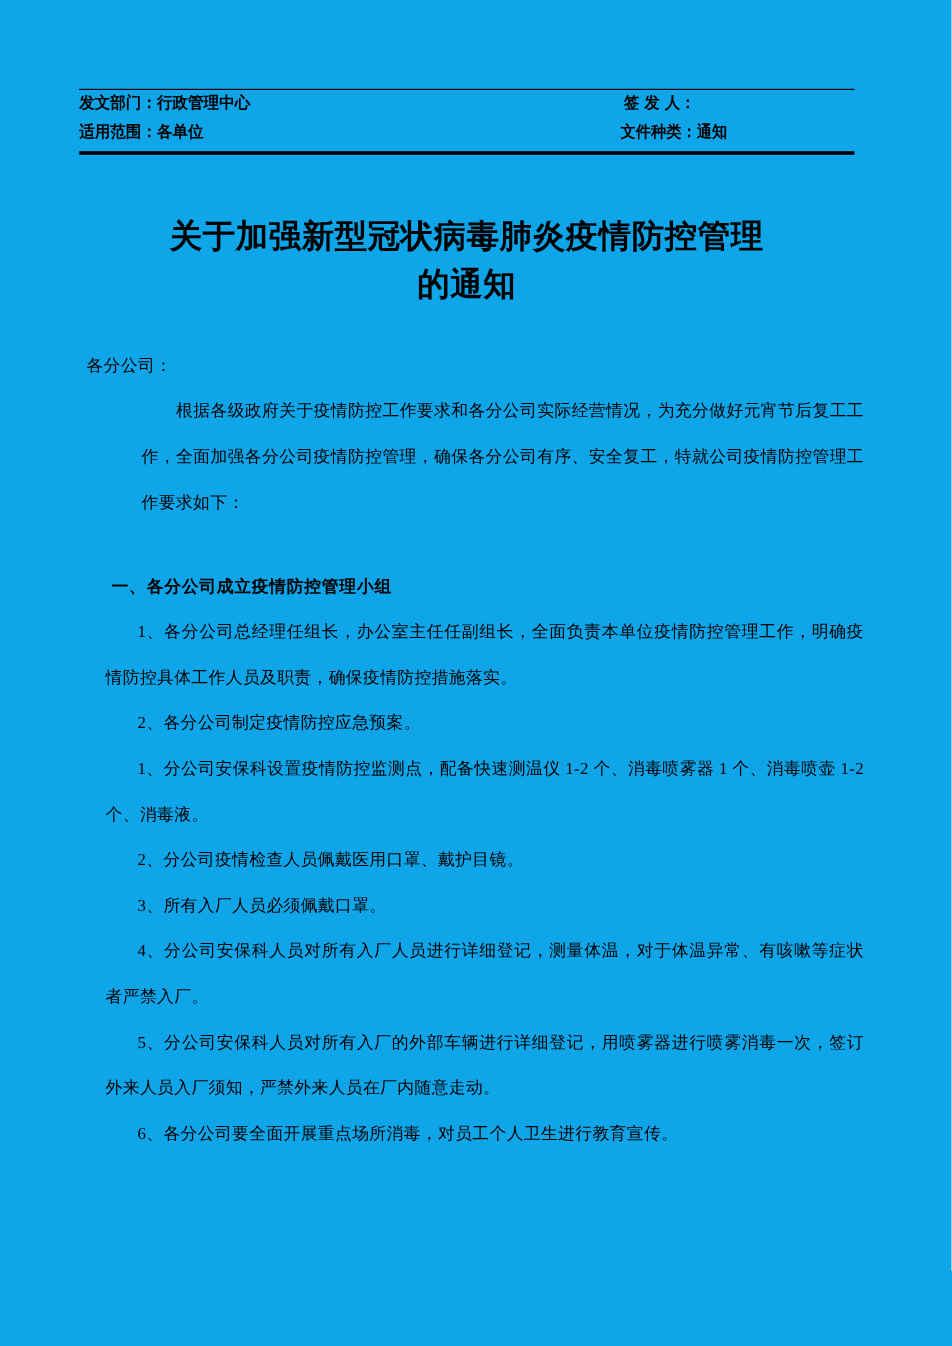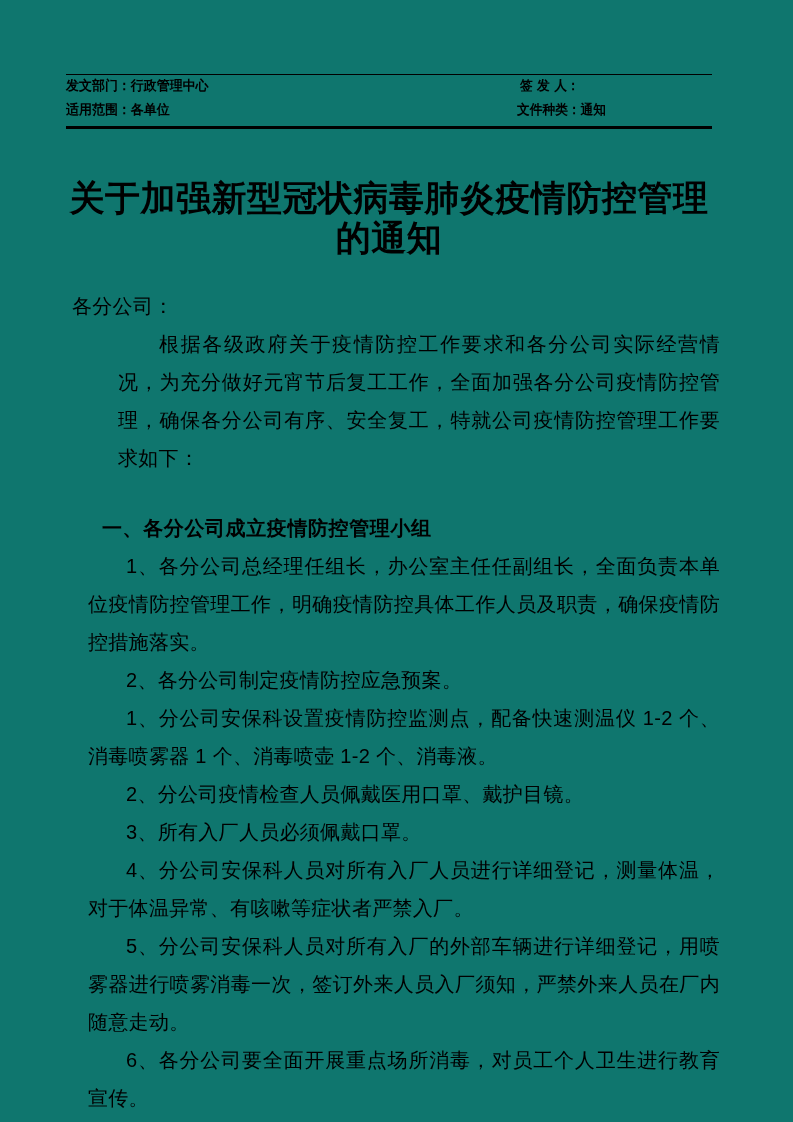--- a/index.html
+++ b/index.html
@@ -16,21 +16,21 @@
     color: #000000;
     overflow: hidden;
   }
 
   .page {
     position: absolute;
     left: 0;
     top: 0;
     width: 793px;
     height: 1122px;
-    background: #0f766e;
+    background: #0ea5e9;
   }
 
   
   .doc-header {
     position: absolute;
     left: 66px;
     top: 74px;
     width: 646px;
     border-top: 1.6px solid #000;
     border-bottom: 3px solid #000;
@@ -67,36 +67,36 @@
 
   
   .doc-title {
     position: absolute;
     left: 66px;
     top: 178px;
     width: 646px;
     text-align: center;
     font-family: "DejaVu Sans", sans-serif;
     font-weight: bold;
-    font-size: 35px;
+    font-size: 27px;
     line-height: 40px;
     letter-spacing: 0.5px;
   }
   .doc-title .line2 { display: block; }
 
   
   .doc-body {
     position: absolute;
     left: 72px;
     top: 287px;
     width: 648px;
   }
   .p {
-    font-family: Liberation Sans, sans-serif;
-    font-size: 20px;
+    font-family: Liberation Serif, serif;
+    font-size: 14px;
     line-height: 38px;
     text-align: justify;
     text-justify: inter-ideograph;
     margin: 0;
     letter-spacing: 0.3px;
   }
   .p.salutation {
     text-indent: 0;
     margin-bottom: 0px;
   }

